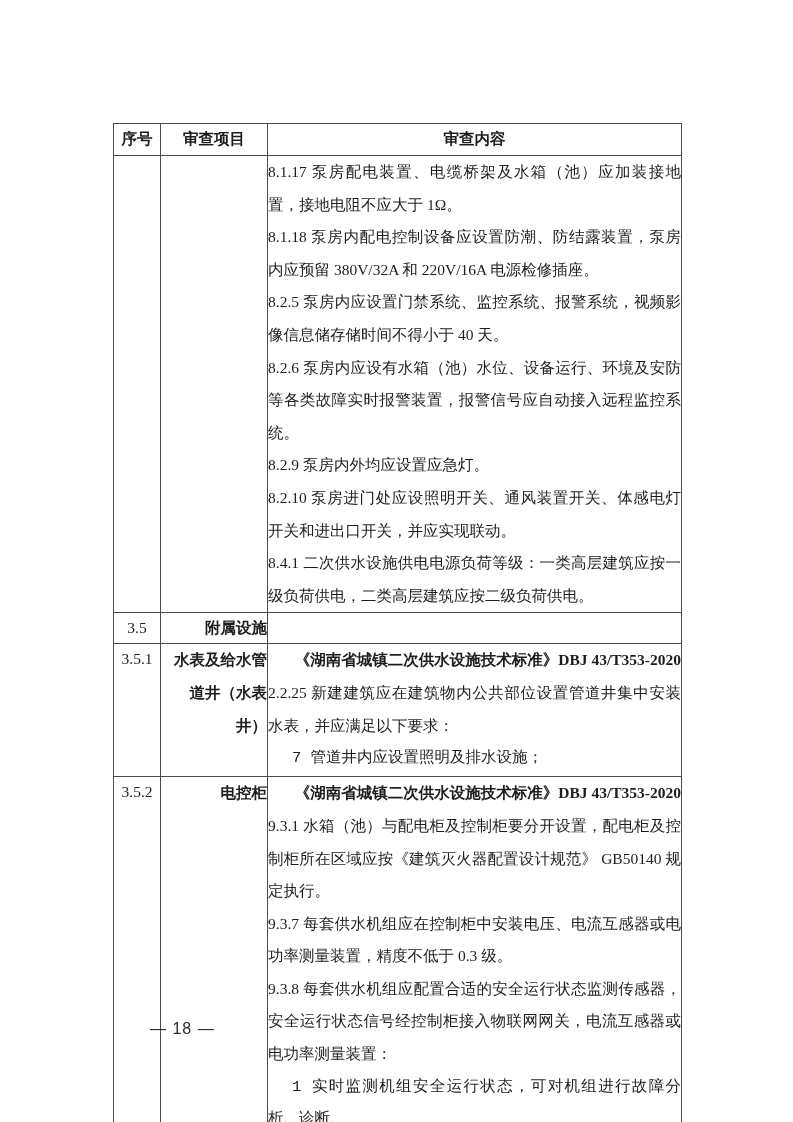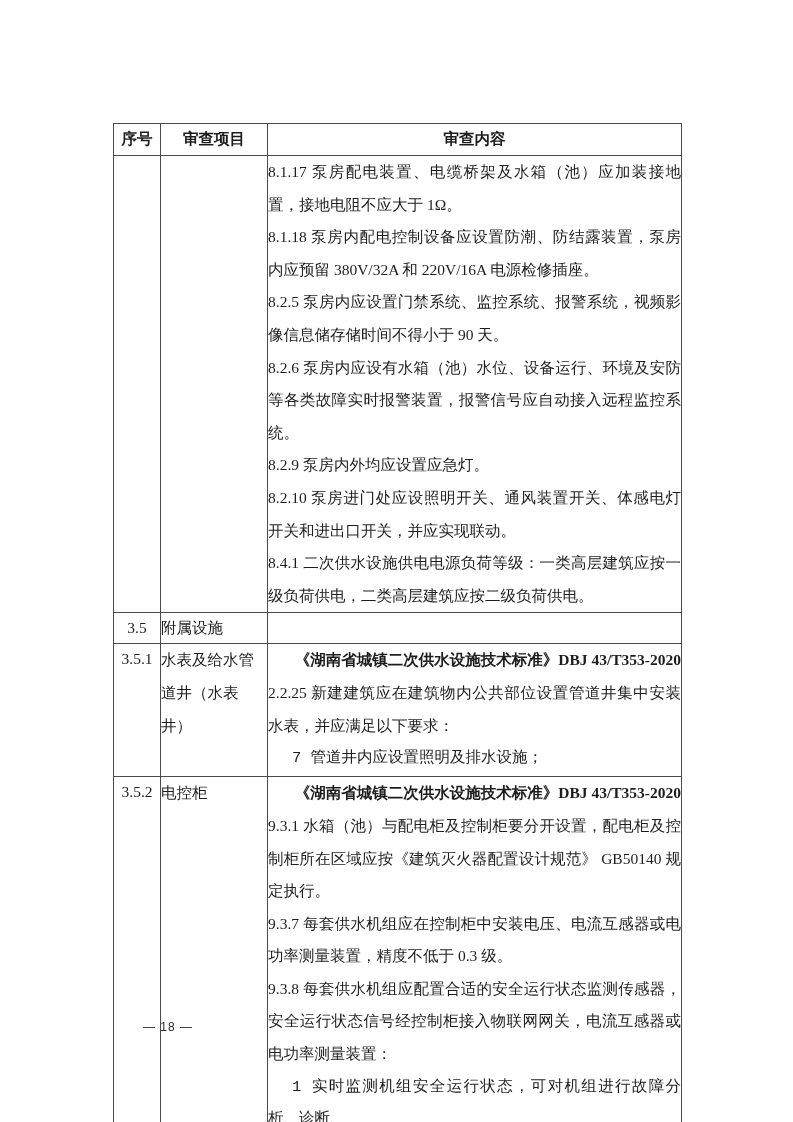--- a/index.html
+++ b/index.html
@@ -35,43 +35,44 @@
     vertical-align: middle;
     text-align: center;
     font-weight: bold;
   }
   td.num {
     text-align: center;
     padding-top: 7px;
     line-height: 30px;
   }
   td.item {
-    text-align: left;
+    text-align: right;
     padding-top: 7px;
     line-height: 32.6px;
+    font-weight: bold;
   }
   tr.short td.num, tr.short td.item {
     padding-top: 0;
     vertical-align: middle;
     line-height: 30px;
   }
   td.content {
     padding: 5px 9px 0 11px;
     line-height: 32.6px;
     text-align: justify;
   }
   p.para { margin: 0; }
   p.para.bold { font-weight: bold; text-align: right; }
   p.para.indent { text-indent: 24px; font-family: Liberation Mono, monospace; }
   .item-line { display: block; }
   .pageno {
     position: absolute;
-    left: 143px;
+    left: 150px;
     top: 1020px;
-    font-size: 12px;
+    font-size: 16px;
     font-family: "Liberation Sans", "DejaVu Sans", sans-serif;
     color: #2a2a2a;
     letter-spacing: 1px;
   }
 </style>
 </head>
 <body>
 
 <div class="page">
 
@@ -88,21 +89,21 @@
       <th>审查项目</th>
       <th>审查内容</th>
     </tr>
 
     <tr style="height:424px;">
       <td class="num"></td>
       <td class="item"></td>
       <td class="content">
         <p class="para">8.1.17 泵房配电装置、电缆桥架及水箱（池）应加装接地置，接地电阻不应大于 1Ω。</p>
         <p class="para">8.1.18 泵房内配电控制设备应设置防潮、防结露装置，泵房内应预留 380V/32A 和 220V/16A 电源检修插座。</p>
-        <p class="para">8.2.5 泵房内应设置门禁系统、监控系统、报警系统，视频影像信息储存储时间不得小于 90 天。</p>
+        <p class="para">8.2.5 泵房内应设置门禁系统、监控系统、报警系统，视频影像信息储存储时间不得小于 40 天。</p>
         <p class="para">8.2.6 泵房内应设有水箱（池）水位、设备运行、环境及安防等各类故障实时报警装置，报警信号应自动接入远程监控系统。</p>
         <p class="para">8.2.9 泵房内外均应设置应急灯。</p>
         <p class="para">8.2.10 泵房进门处应设照明开关、通风装置开关、体感电灯开关和进出口开关，并应实现联动。</p>
         <p class="para">8.4.1 二次供水设施供电电源负荷等级：一类高层建筑应按一级负荷供电，二类高层建筑应按二级负荷供电。</p>
       </td>
     </tr>
 
     <tr class="short" style="height:31px;">
       <td class="num">3.5</td>
       <td class="item">

